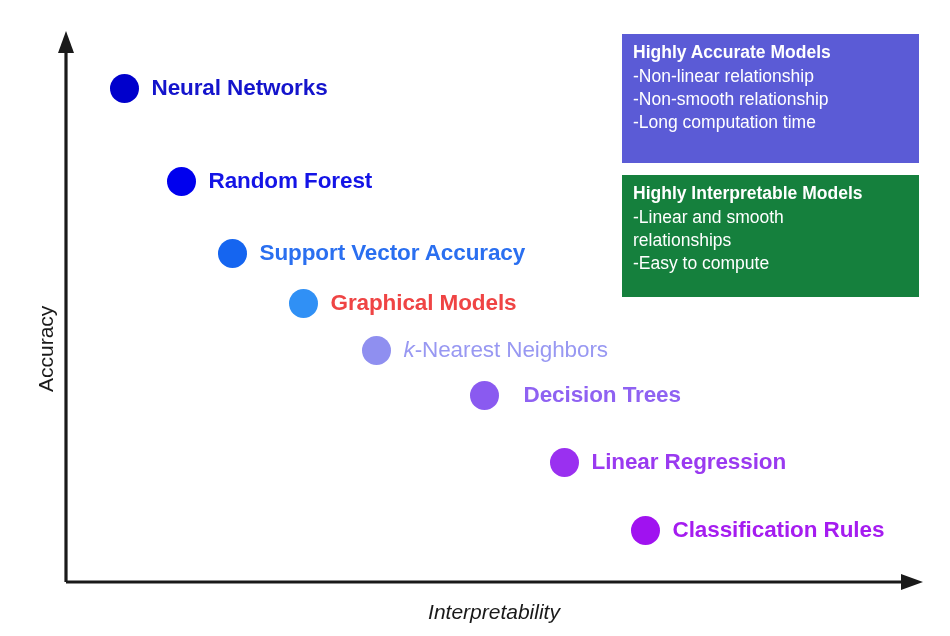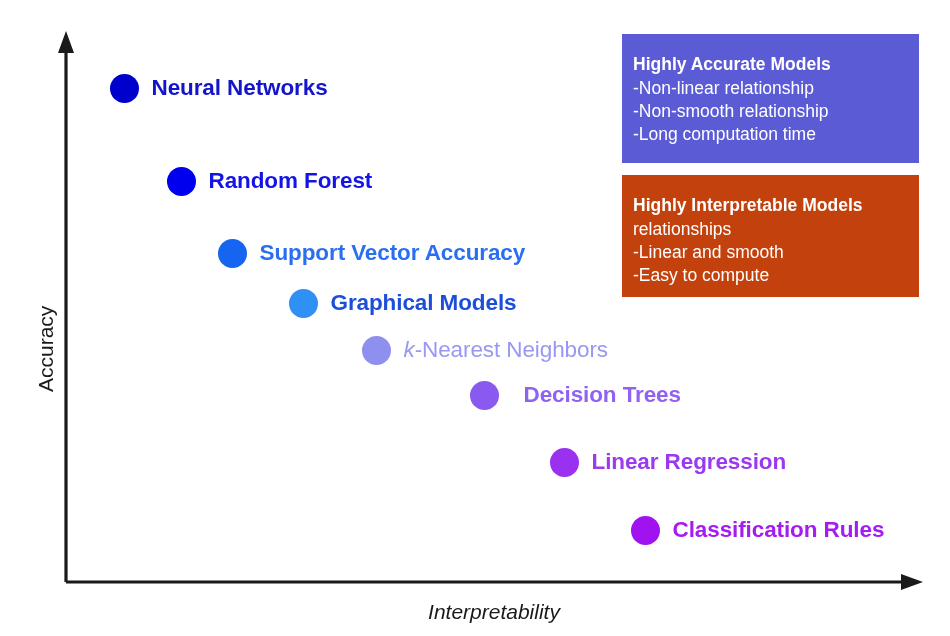--- a/index.html
+++ b/index.html
@@ -73,21 +73,21 @@
   }
   .point-label .ital {
     font-style: italic;
   }
 
   
   .callout {
     position: absolute;
     box-sizing: border-box;
     color: #ffffff;
-    padding: 19px 10px 8px 11px;
+    padding: 7px 10px 8px 11px;
   }
   .callout-title {
     font-size: 17.5px;
     font-weight: 700;
     line-height: 1.33;
     margin: 0 0 1px 0;
     white-space: nowrap;
   }
   .callout-line {
     font-size: 17.5px;
@@ -135,21 +135,21 @@
       <div class="point" style="left: 166.5px; top: 160.5px; height: 41px;">
         <span class="point-dot" style="width: 29px; height: 29px; background: rgb(0, 0, 238);"></span>
         <span class="point-label" style="color: rgb(20, 20, 230);">Random Forest</span>
       </div>
       <div class="point" style="left: 217.5px; top: 232.5px; height: 41px;">
         <span class="point-dot" style="width: 29px; height: 29px; background: rgb(21, 101, 240);"></span>
         <span class="point-label" style="color: rgb(42, 111, 240);">Support Vector Accuracy</span>
       </div>
       <div class="point" style="left: 288.5px; top: 282.5px; height: 41px;">
         <span class="point-dot" style="width: 29px; height: 29px; background: rgb(48, 144, 245);"></span>
-        <span class="point-label" style="color: #1d4ed8;">Graphical Models</span>
+        <span class="point-label" style="color: #ef4444;">Graphical Models</span>
       </div>
       <div class="point" style="left: 361.5px; top: 329.5px; height: 41px;">
         <span class="point-dot" style="width: 29px; height: 29px; background: rgb(143, 143, 240);"></span>
         <span class="point-label" style="color: rgb(152, 152, 242); font-weight: 400;"><i class="ital">k</i>-Nearest Neighbors</span>
       </div>
       <div class="point" style="left: 469.5px; top: 374.5px; height: 41px; gap: 12px;">
         <span class="point-dot" style="width: 29px; height: 29px; background: rgb(138, 90, 240);"></span>
         <span class="point-label" style="color: rgb(143, 98, 242);">Decision Trees</span>
       </div>
       <div class="point" style="left: 549.5px; top: 441.5px; height: 41px;">
@@ -162,20 +162,20 @@
       </div>
     </div>
 
   <div class="callout" id="callout-accurate" style="background: rgb(91, 91, 214); color: rgb(255, 255, 255);">
     <p class="callout-title">Highly Accurate Models</p>
     <p class="callout-line">-Non-linear relationship</p>
     <p class="callout-line">-Non-smooth relationship</p>
     <p class="callout-line">-Long computation time</p>
   </div>
 
-  <div class="callout" id="callout-interpretable" style="background: #c2410c; color: rgb(255, 255, 255);">
+  <div class="callout" id="callout-interpretable" style="background: #15803d; color: rgb(255, 255, 255);">
     <p class="callout-title">Highly Interpretable Models</p>
+    <p class="callout-line">-Linear and smooth</p>
     <p class="callout-line">relationships</p>
-    <p class="callout-line">-Linear and smooth</p>
     <p class="callout-line">-Easy to compute</p>
   </div>
 
 </div>
 
 </body></html>

